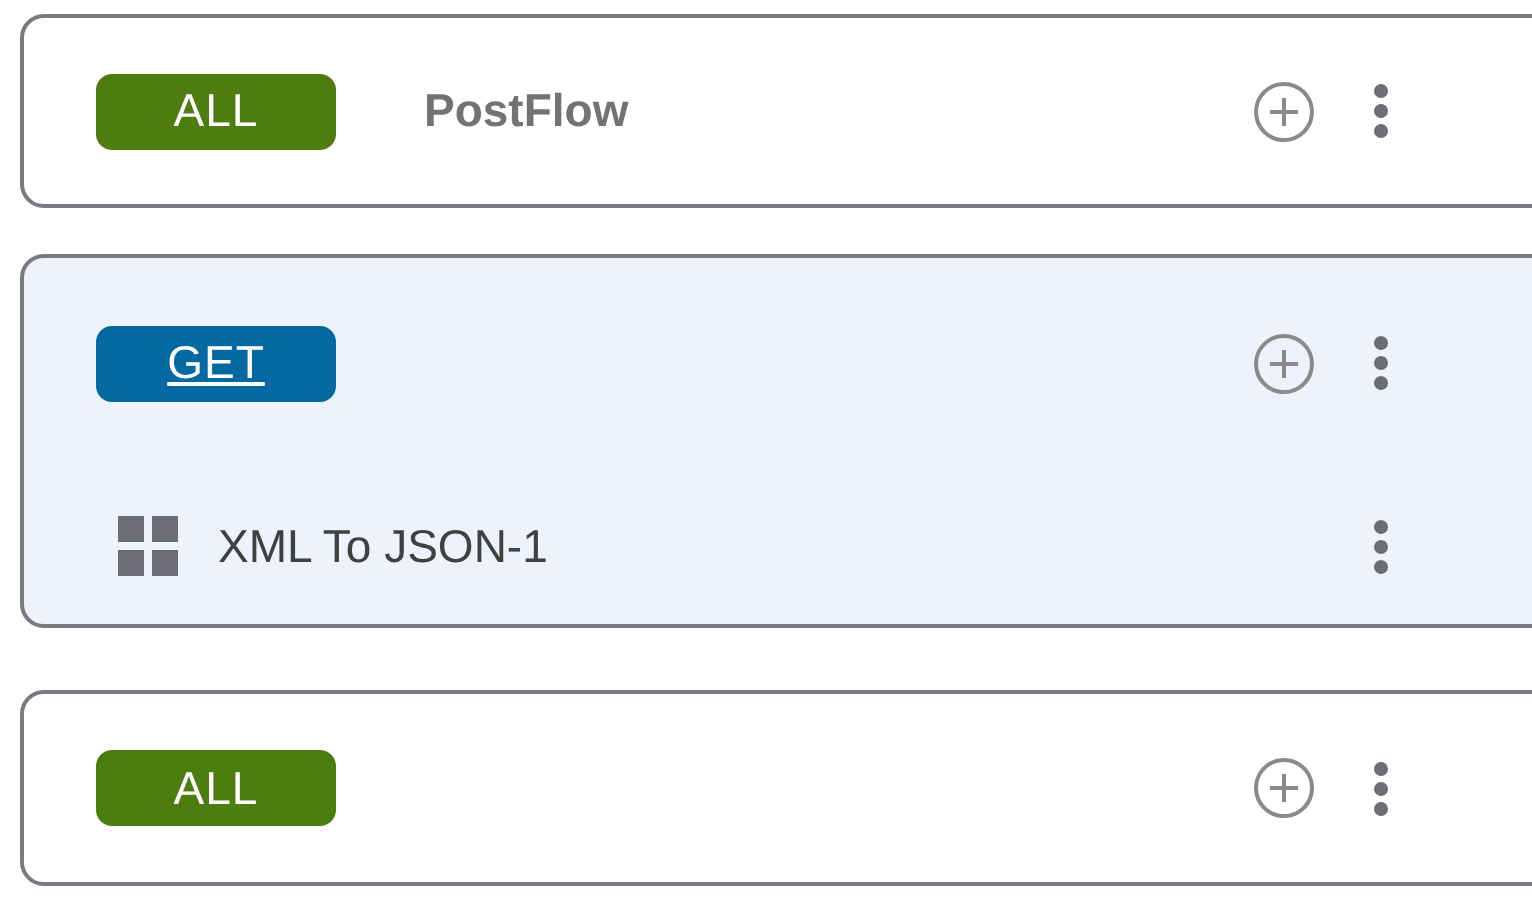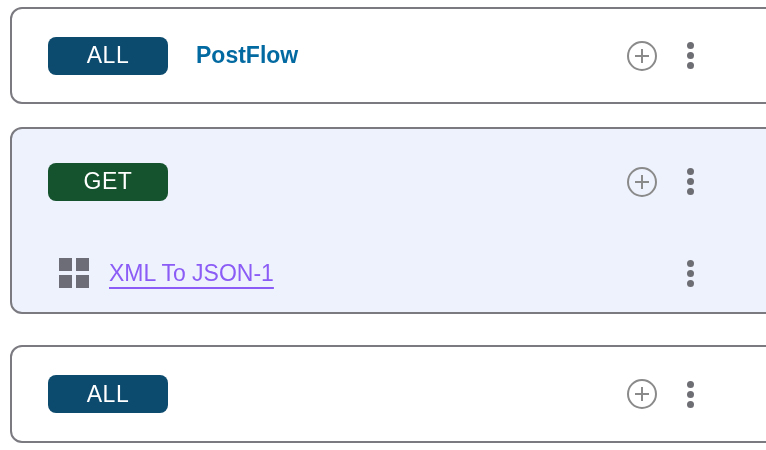--- a/index.html
+++ b/index.html
@@ -55,29 +55,29 @@
     display: flex;
     align-items: center;
     justify-content: center;
     color: #ffffff;
     font-size: 23px;
     font-weight: 400;
     letter-spacing: 0.5px;
     flex: 0 0 auto;
     font-family: "Liberation Sans", sans-serif;
   }
-  .badge.all { background: #0c4a6e; }
-  .badge.get { background: #14532d; }
+  .badge.all { background: #4d7c0f; }
+  .badge.get { background: #0369a1; text-decoration: underline; }
 
   
   .flow-title {
-    margin-left: 28px;
+    margin-left: 44px;
     font-size: 23px;
     font-weight: bold;
-    color: #0369a1;
+    color: #737373;
     white-space: nowrap;
     flex: 0 0 auto;
   }
 
   
   .row-actions {
     position: absolute;
     right: 0;
     top: 0;
     bottom: 0;
@@ -139,22 +139,21 @@
   .grid-icon i {
     display: block;
     width: 13px;
     height: 13px;
     background: #6d6d78;
   }
 
   .policy-link {
     margin-left: 20px;
     font-size: 23px;
-    color: #8b5cf6;
-    text-decoration: underline;
+    color: #404040;
     text-underline-offset: 6px;
     text-decoration-thickness: 2px;
     white-space: nowrap;
     cursor: pointer;
     flex: 0 0 auto;
   }
 </style>
 </head>
 <body>
 

